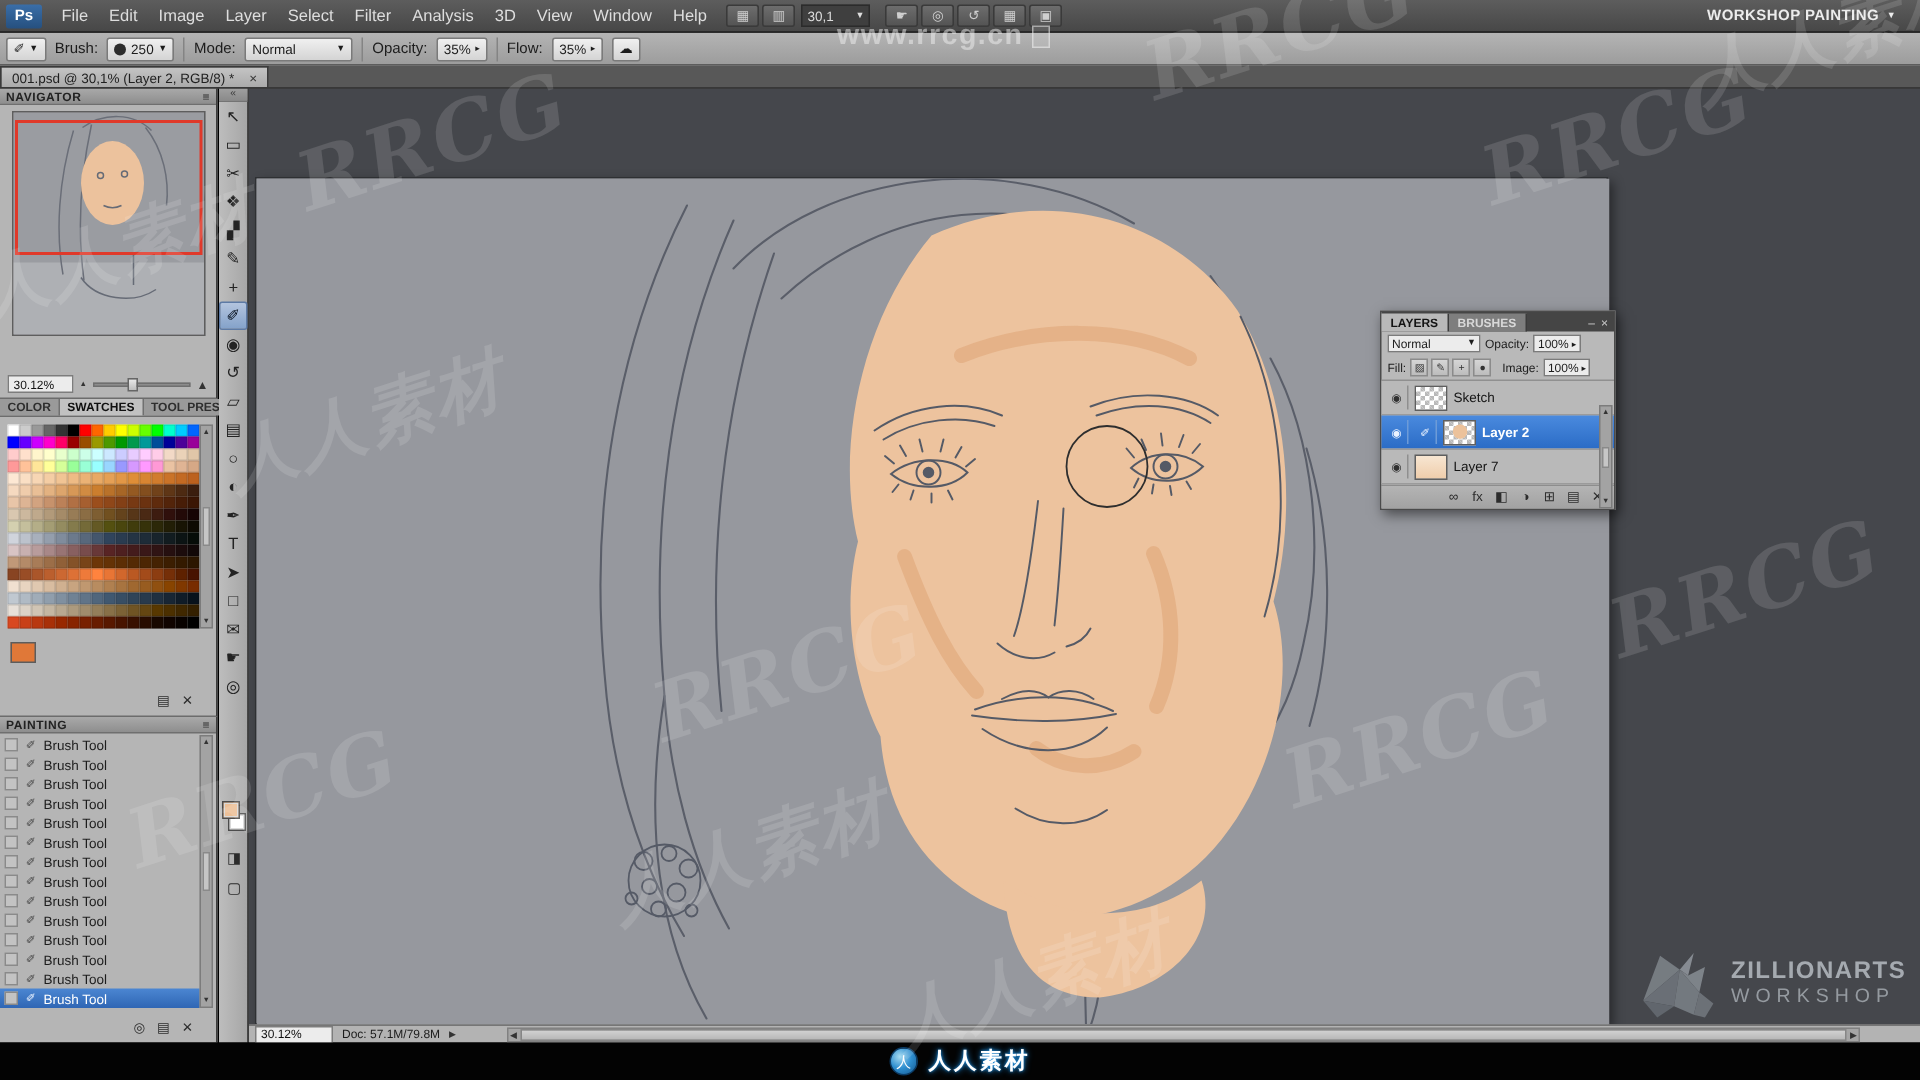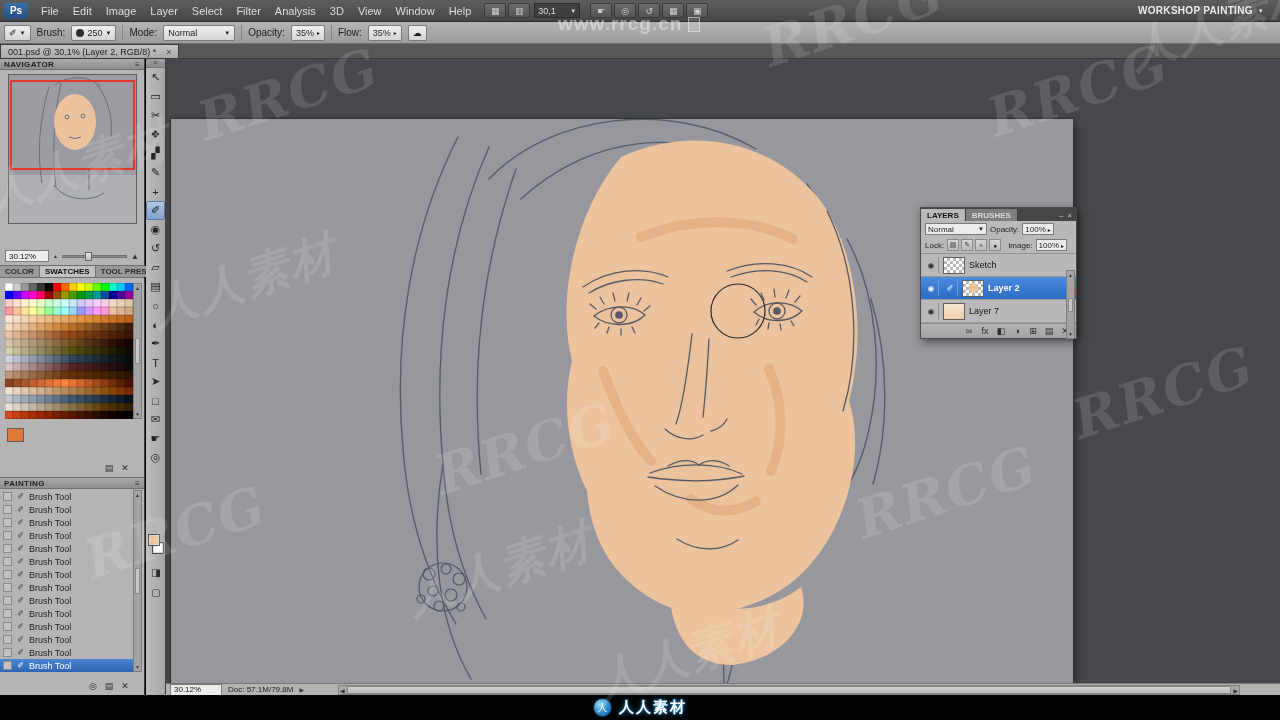--- a/index.html
+++ b/index.html
@@ -725,21 +725,21 @@
         <span>Normal</span>
         <span class="tiny">▼</span>
       </div>
       <span>Opacity:</span>
       <div class="valbox">
         <span>100%</span>
         <span class="tiny">▸</span>
       </div>
     </div>
     <div class="lprow">
-      <span>Lock:</span>
+      <span>Fill:</span>
       <span style="display:inline-flex;gap:2px;">
           <span class="lockic">▨</span>
           <span class="lockic">✎</span>
           <span class="lockic">+</span>
           <span class="lockic">●</span>
         </span>
       <span style="margin-left:4px;">Image:</span>
       <div class="valbox">
         <span>100%</span>
         <span class="tiny">▸</span>
@@ -789,20 +789,35 @@
       <span style="padding:0 1px;">◀</span>
       <div id="hthumb"></div>
       <span style="padding:0 1px;">▶</span>
     </div>
   </div>
 
   <div id="watermark-layer">
     <div id="wm-url">
       <span>www.rrcg.cn</span>
       <span id="wm-page"></span>
+    </div>
+    <div id="studio">
+      <svg width="58" height="54" viewBox="0 0 62 54" opacity="0.8">
+        <polygon points="8,40 20,8 34,18" fill="#8e959c"></polygon>
+        <polygon points="20,8 34,18 44,6 40,22" fill="#a5acb3"></polygon>
+        <polygon points="34,18 40,22 52,16 48,34" fill="#99a0a7"></polygon>
+        <polygon points="8,40 34,18 30,44" fill="#7c838a"></polygon>
+        <polygon points="30,44 34,18 48,34 44,50" fill="#8a9198"></polygon>
+        <polygon points="8,40 30,44 18,52" fill="#6f767d"></polygon>
+        <polygon points="44,50 48,34 58,42 52,52" fill="#7f868d"></polygon>
+      </svg>
+      <div>
+        <div class="t1">ZILLIONARTS</div>
+        <div class="t2">WORKSHOP</div>
+      </div>
     </div>
   <div class="wm" style="left: 195px; top: 62px; font-size: 54px;">RRCG</div>
       <div class="wm" style="left: 760px; top: -12px; font-size: 54px;">RRCG</div>
       <div class="wm" style="left: 985px; top: 58px; font-size: 54px;">RRCG</div>
       <div class="wm" style="left: -18px; top: 136px; font-size: 46px;">人人素材</div>
       <div class="wm" style="left: 1126px; top: -8px; font-size: 46px;">人人素材</div>
       <div class="wm" style="left: 432px; top: 416px; font-size: 54px;">RRCG</div>
       <div class="wm" style="left: 1070px; top: 360px; font-size: 54px;">RRCG</div>
       <div class="wm" style="left: 82px; top: 500px; font-size: 54px;">RRCG</div>
       <div class="wm" style="left: 853px; top: 460px; font-size: 54px;">RRCG</div>

